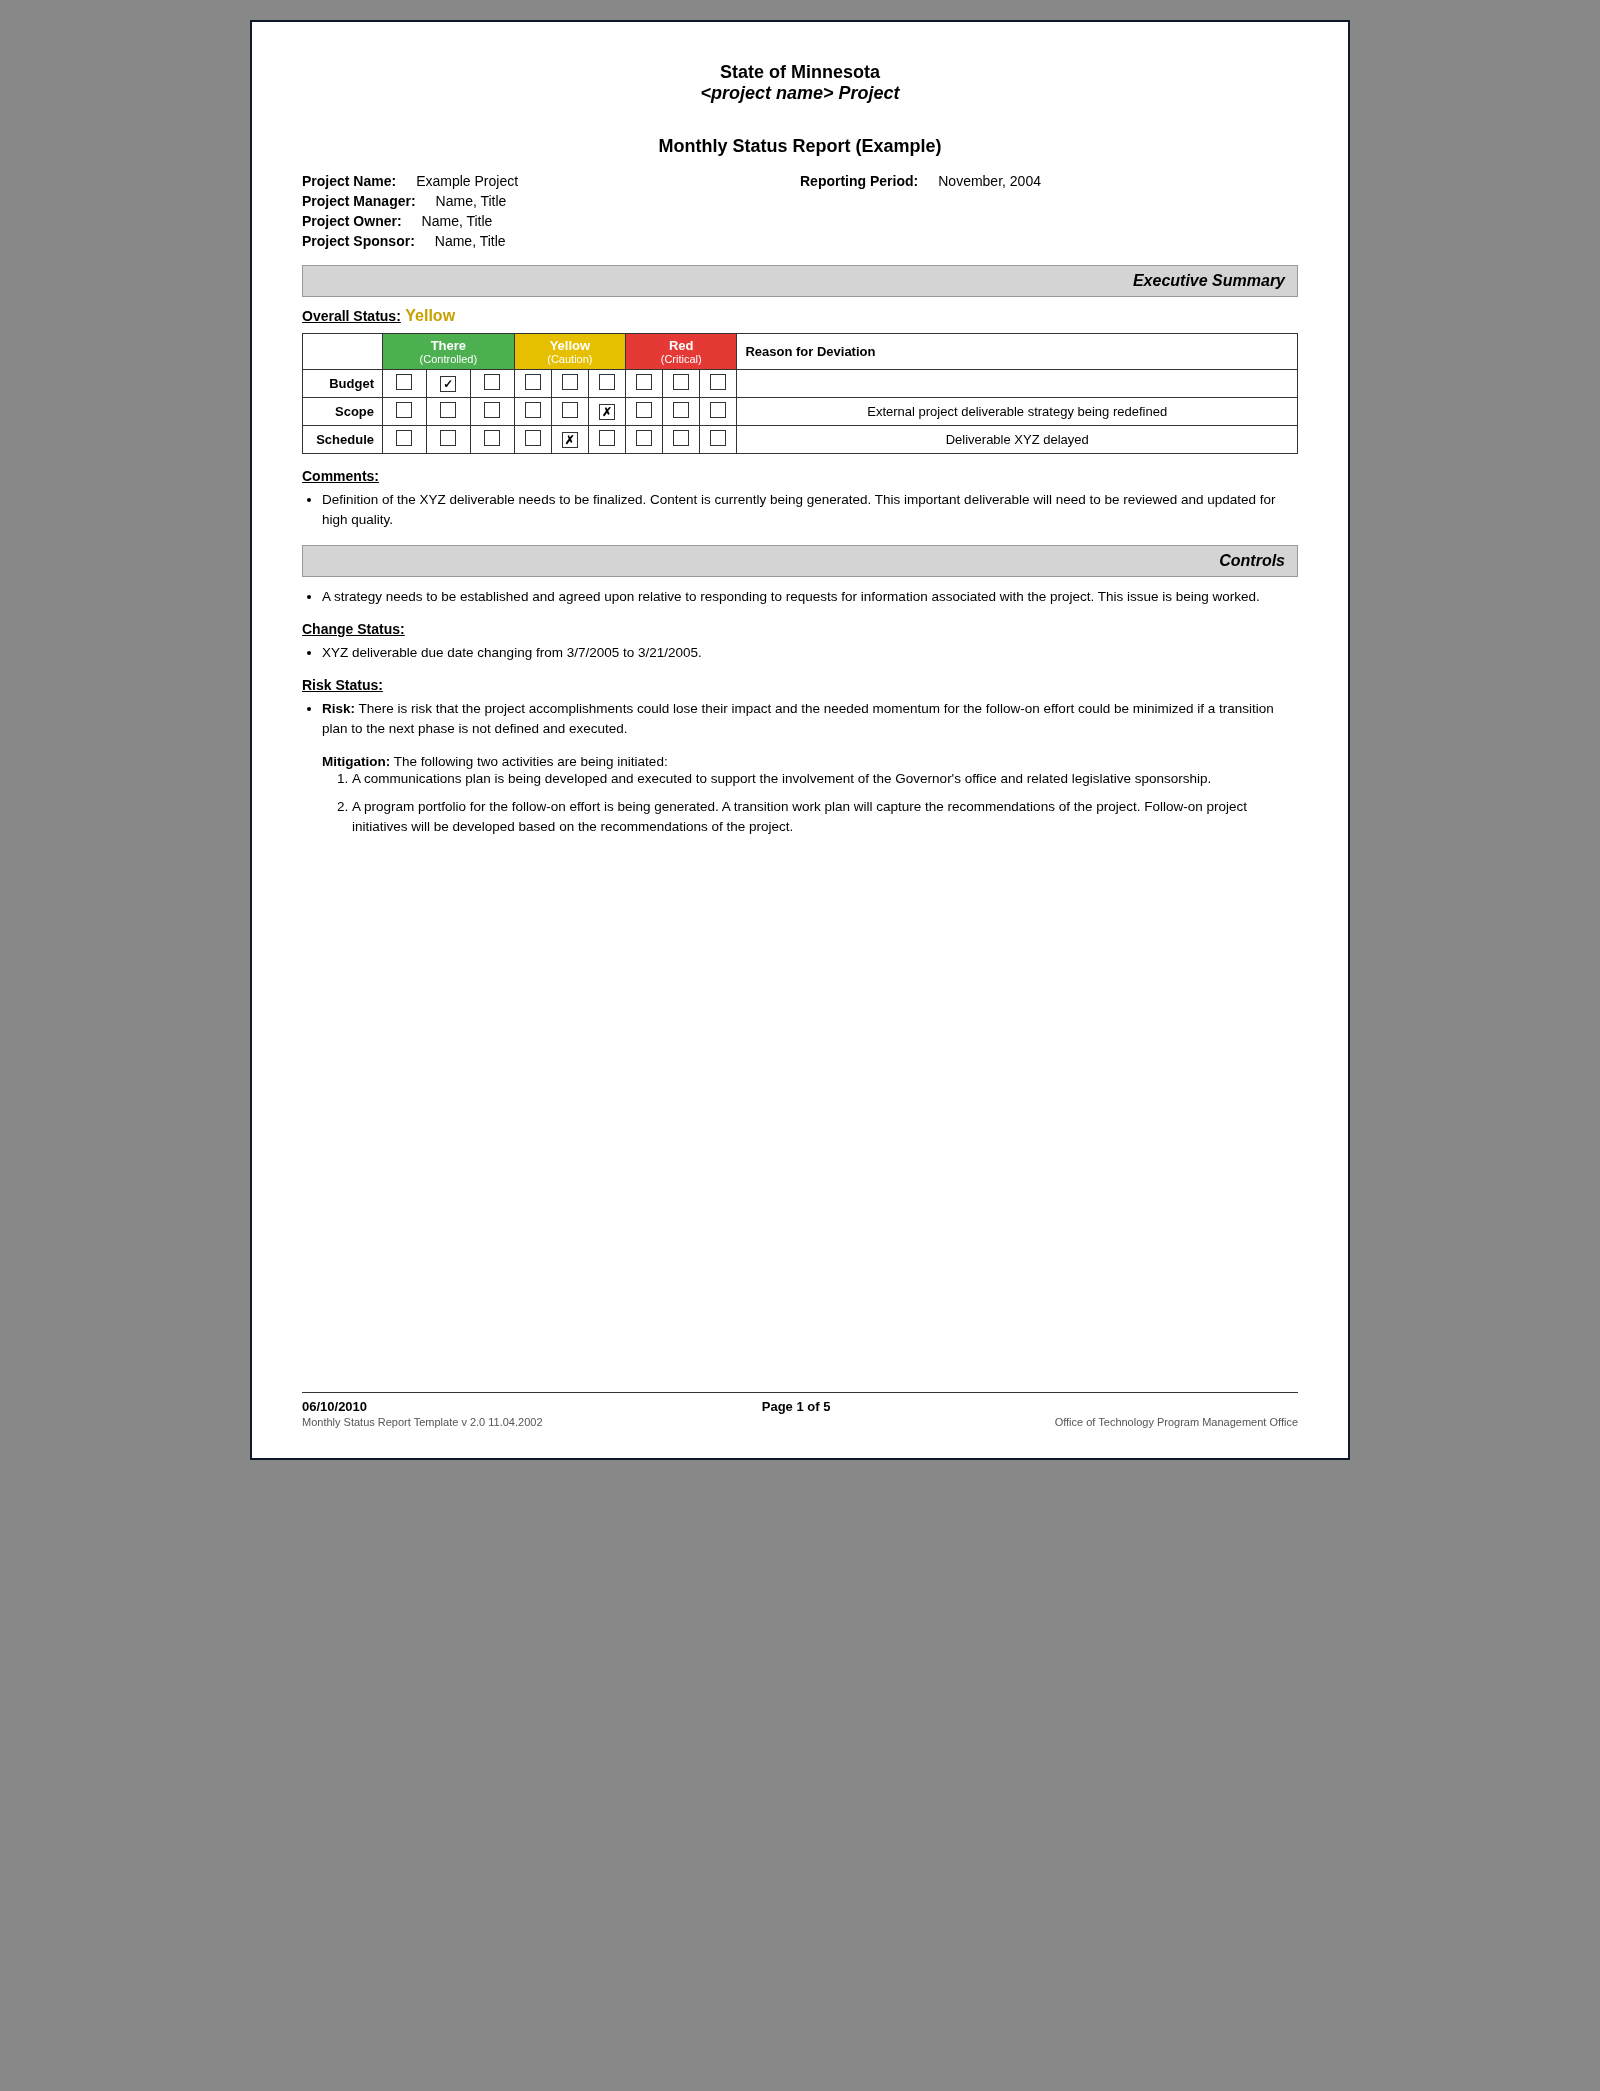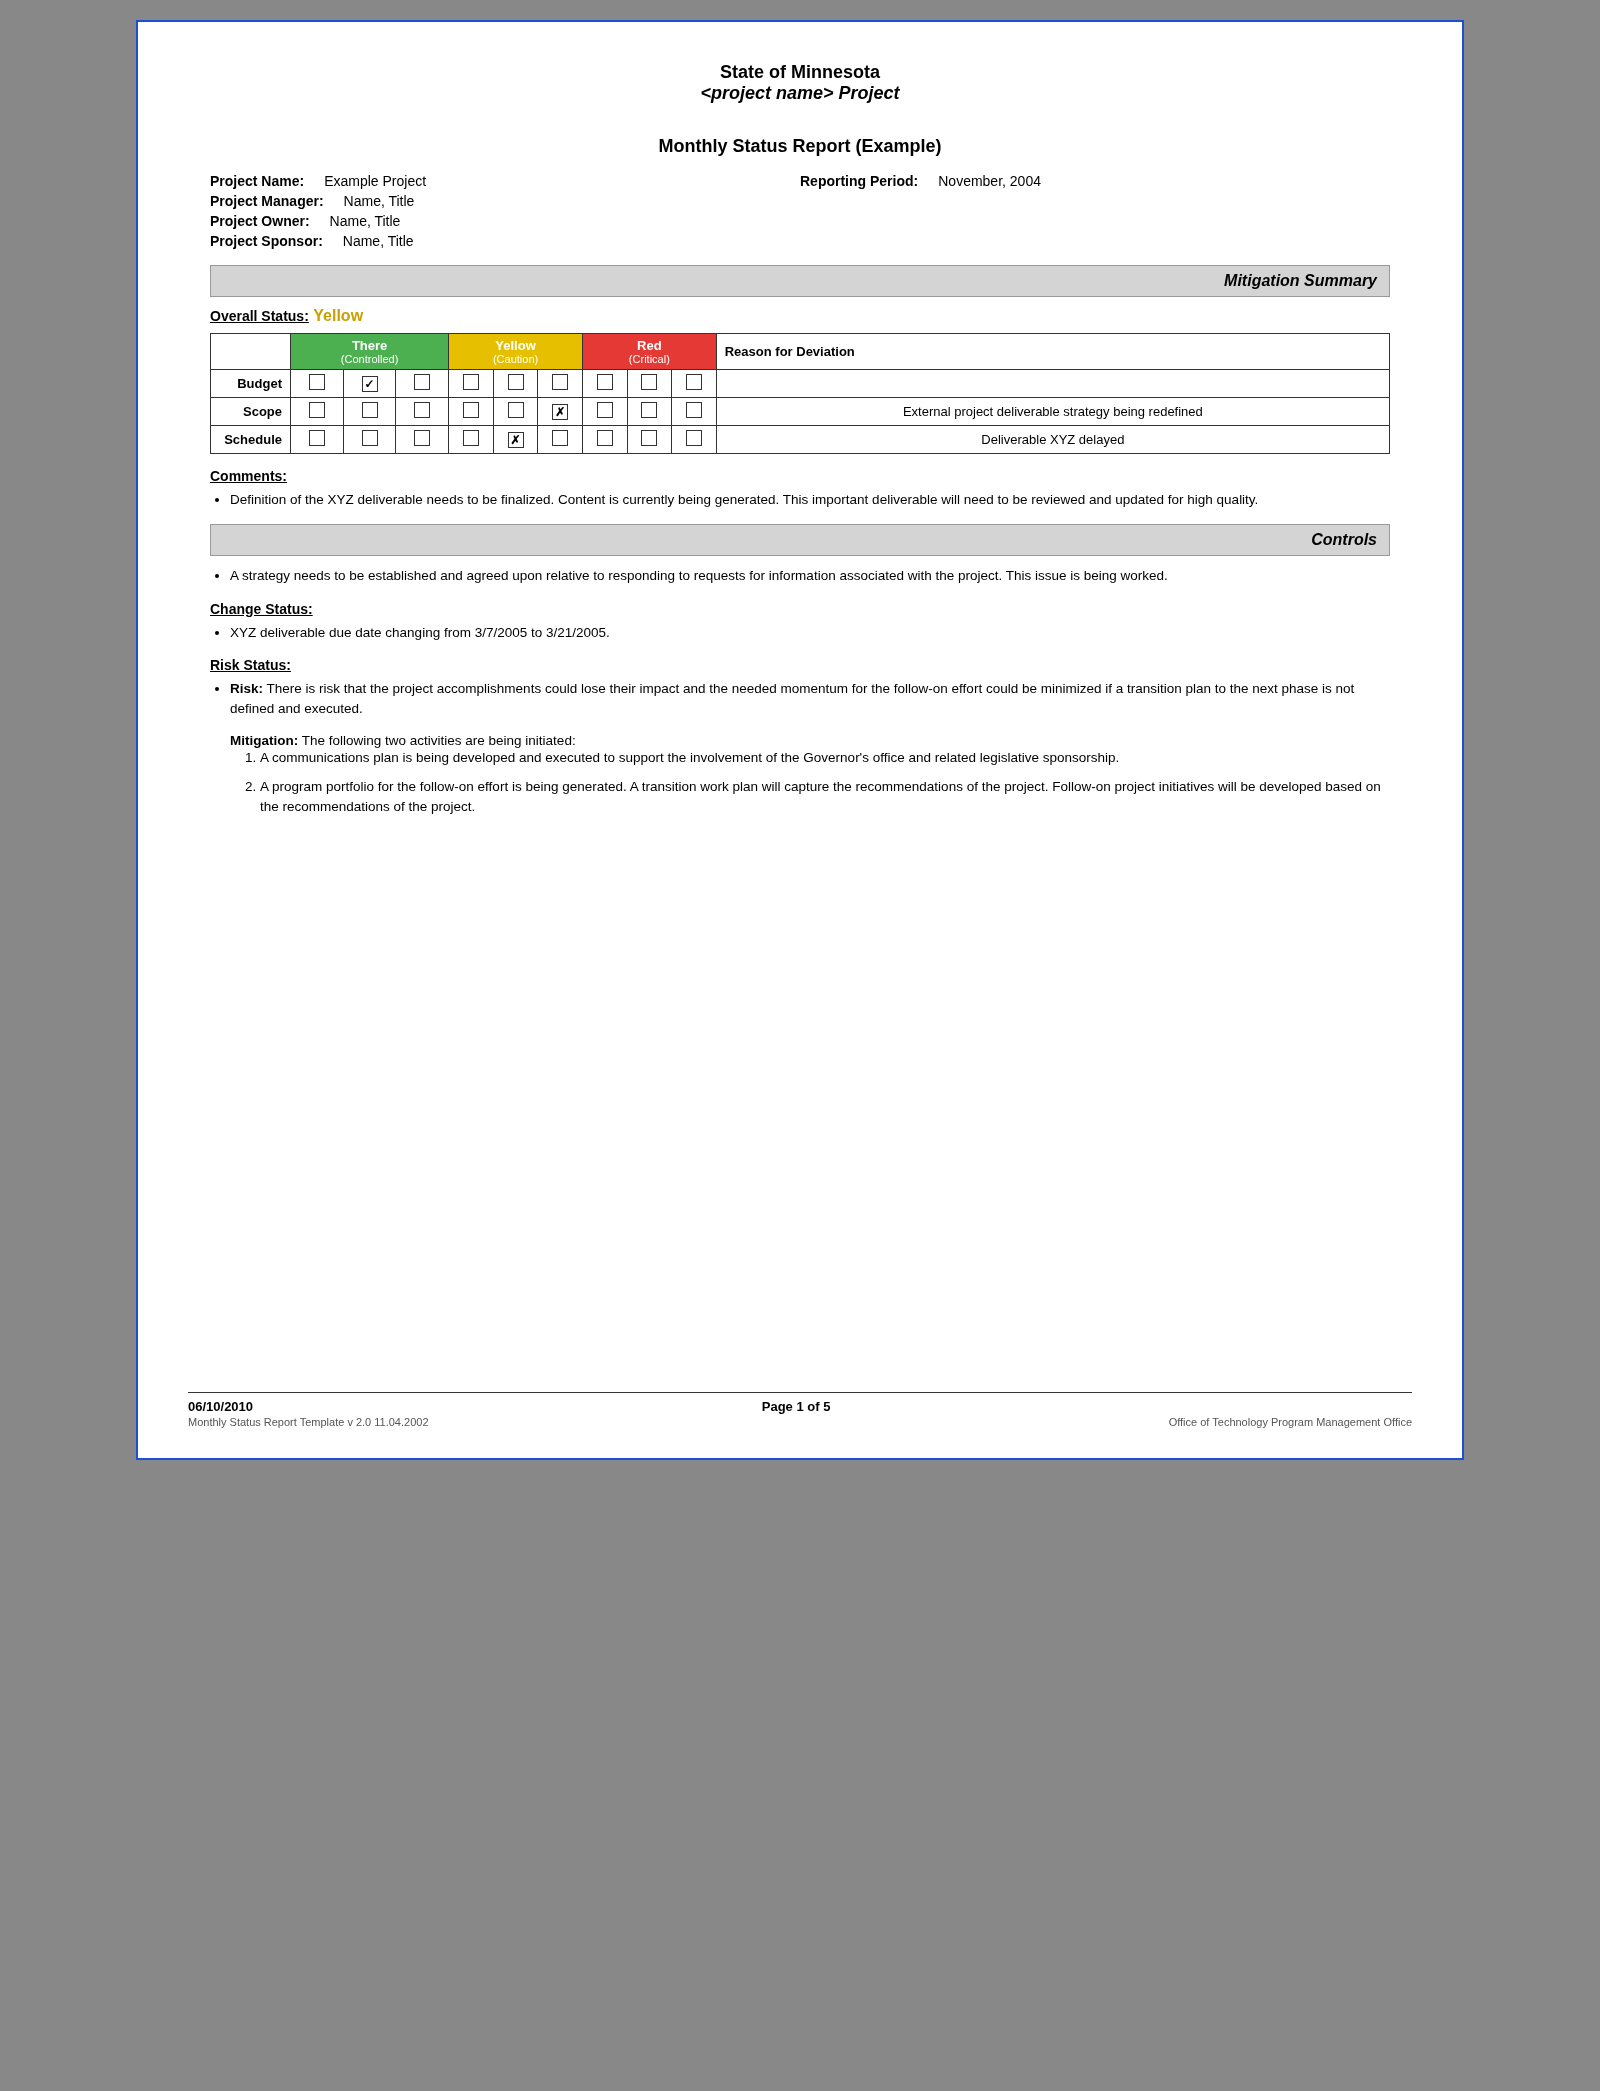--- a/index.html
+++ b/index.html
@@ -7,24 +7,24 @@
       background: #888;
       display: flex;
       justify-content: center;
       align-items: flex-start;
       min-height: 100vh;
       padding: 20px;
       font-family: Arial, sans-serif;
     }
     .page-container {
       background: white;
-      width: 1328px;
+      width: 1100px;
       min-height: 1440px;
-      border: 2px solid #1d4ed8;
-      padding: 40px 72px;
+      border: 2px solid #0f172a;
+      padding: 40px 50px;
       position: relative;
     }
     .header {
       text-align: center;
       margin-bottom: 16px;
     }
     .header .title-line1 {
       font-size: 18px;
       font-weight: bold;
     }
@@ -211,21 +211,21 @@
     </div>
     <div class="meta-right">
       <div class="meta-row">
         <span class="meta-label">Reporting Period:</span>
         <span>November, 2004</span>
       </div>
     </div>
   </div>
 
   <div class="section-header">
-    <span>Mitigation Summary</span>
+    <span>Executive Summary</span>
   </div>
 
   <div style="margin-bottom: 8px;">
     <span class="overall-status">Overall Status:</span>
     <span class="status-yellow">Yellow</span>
   </div>
 
   <table class="status-table">
     <thead>
       <tr>

